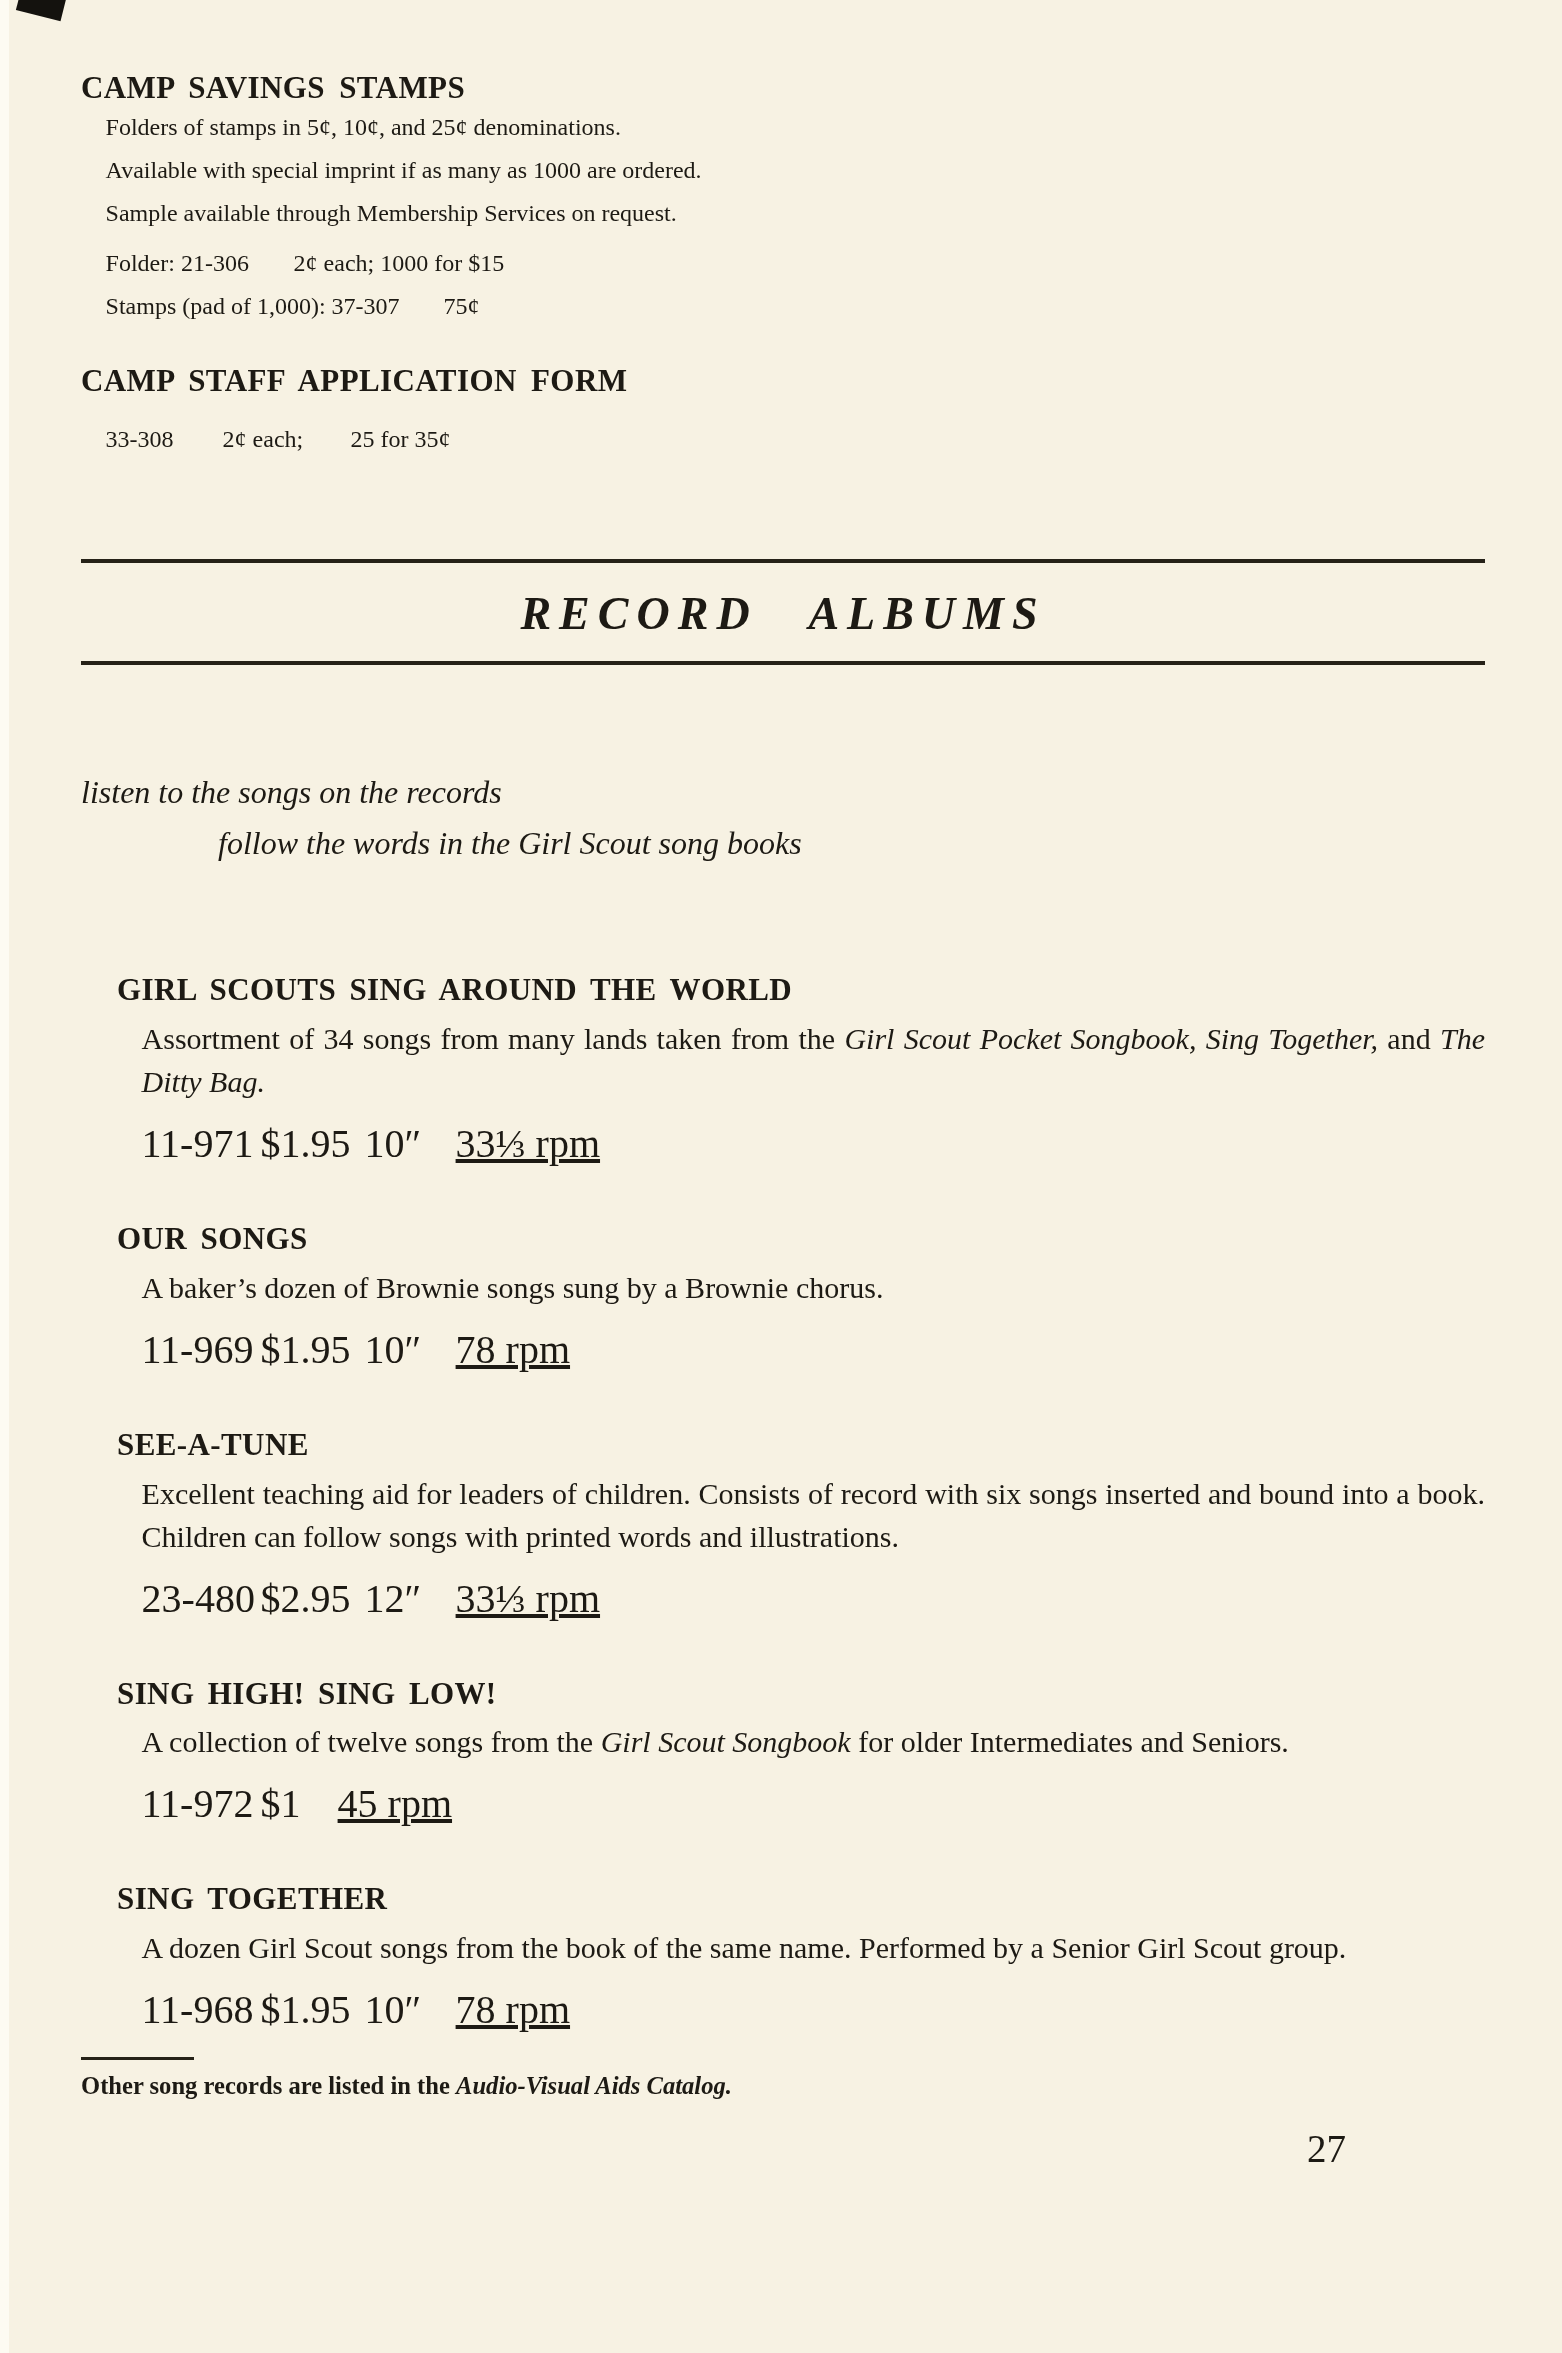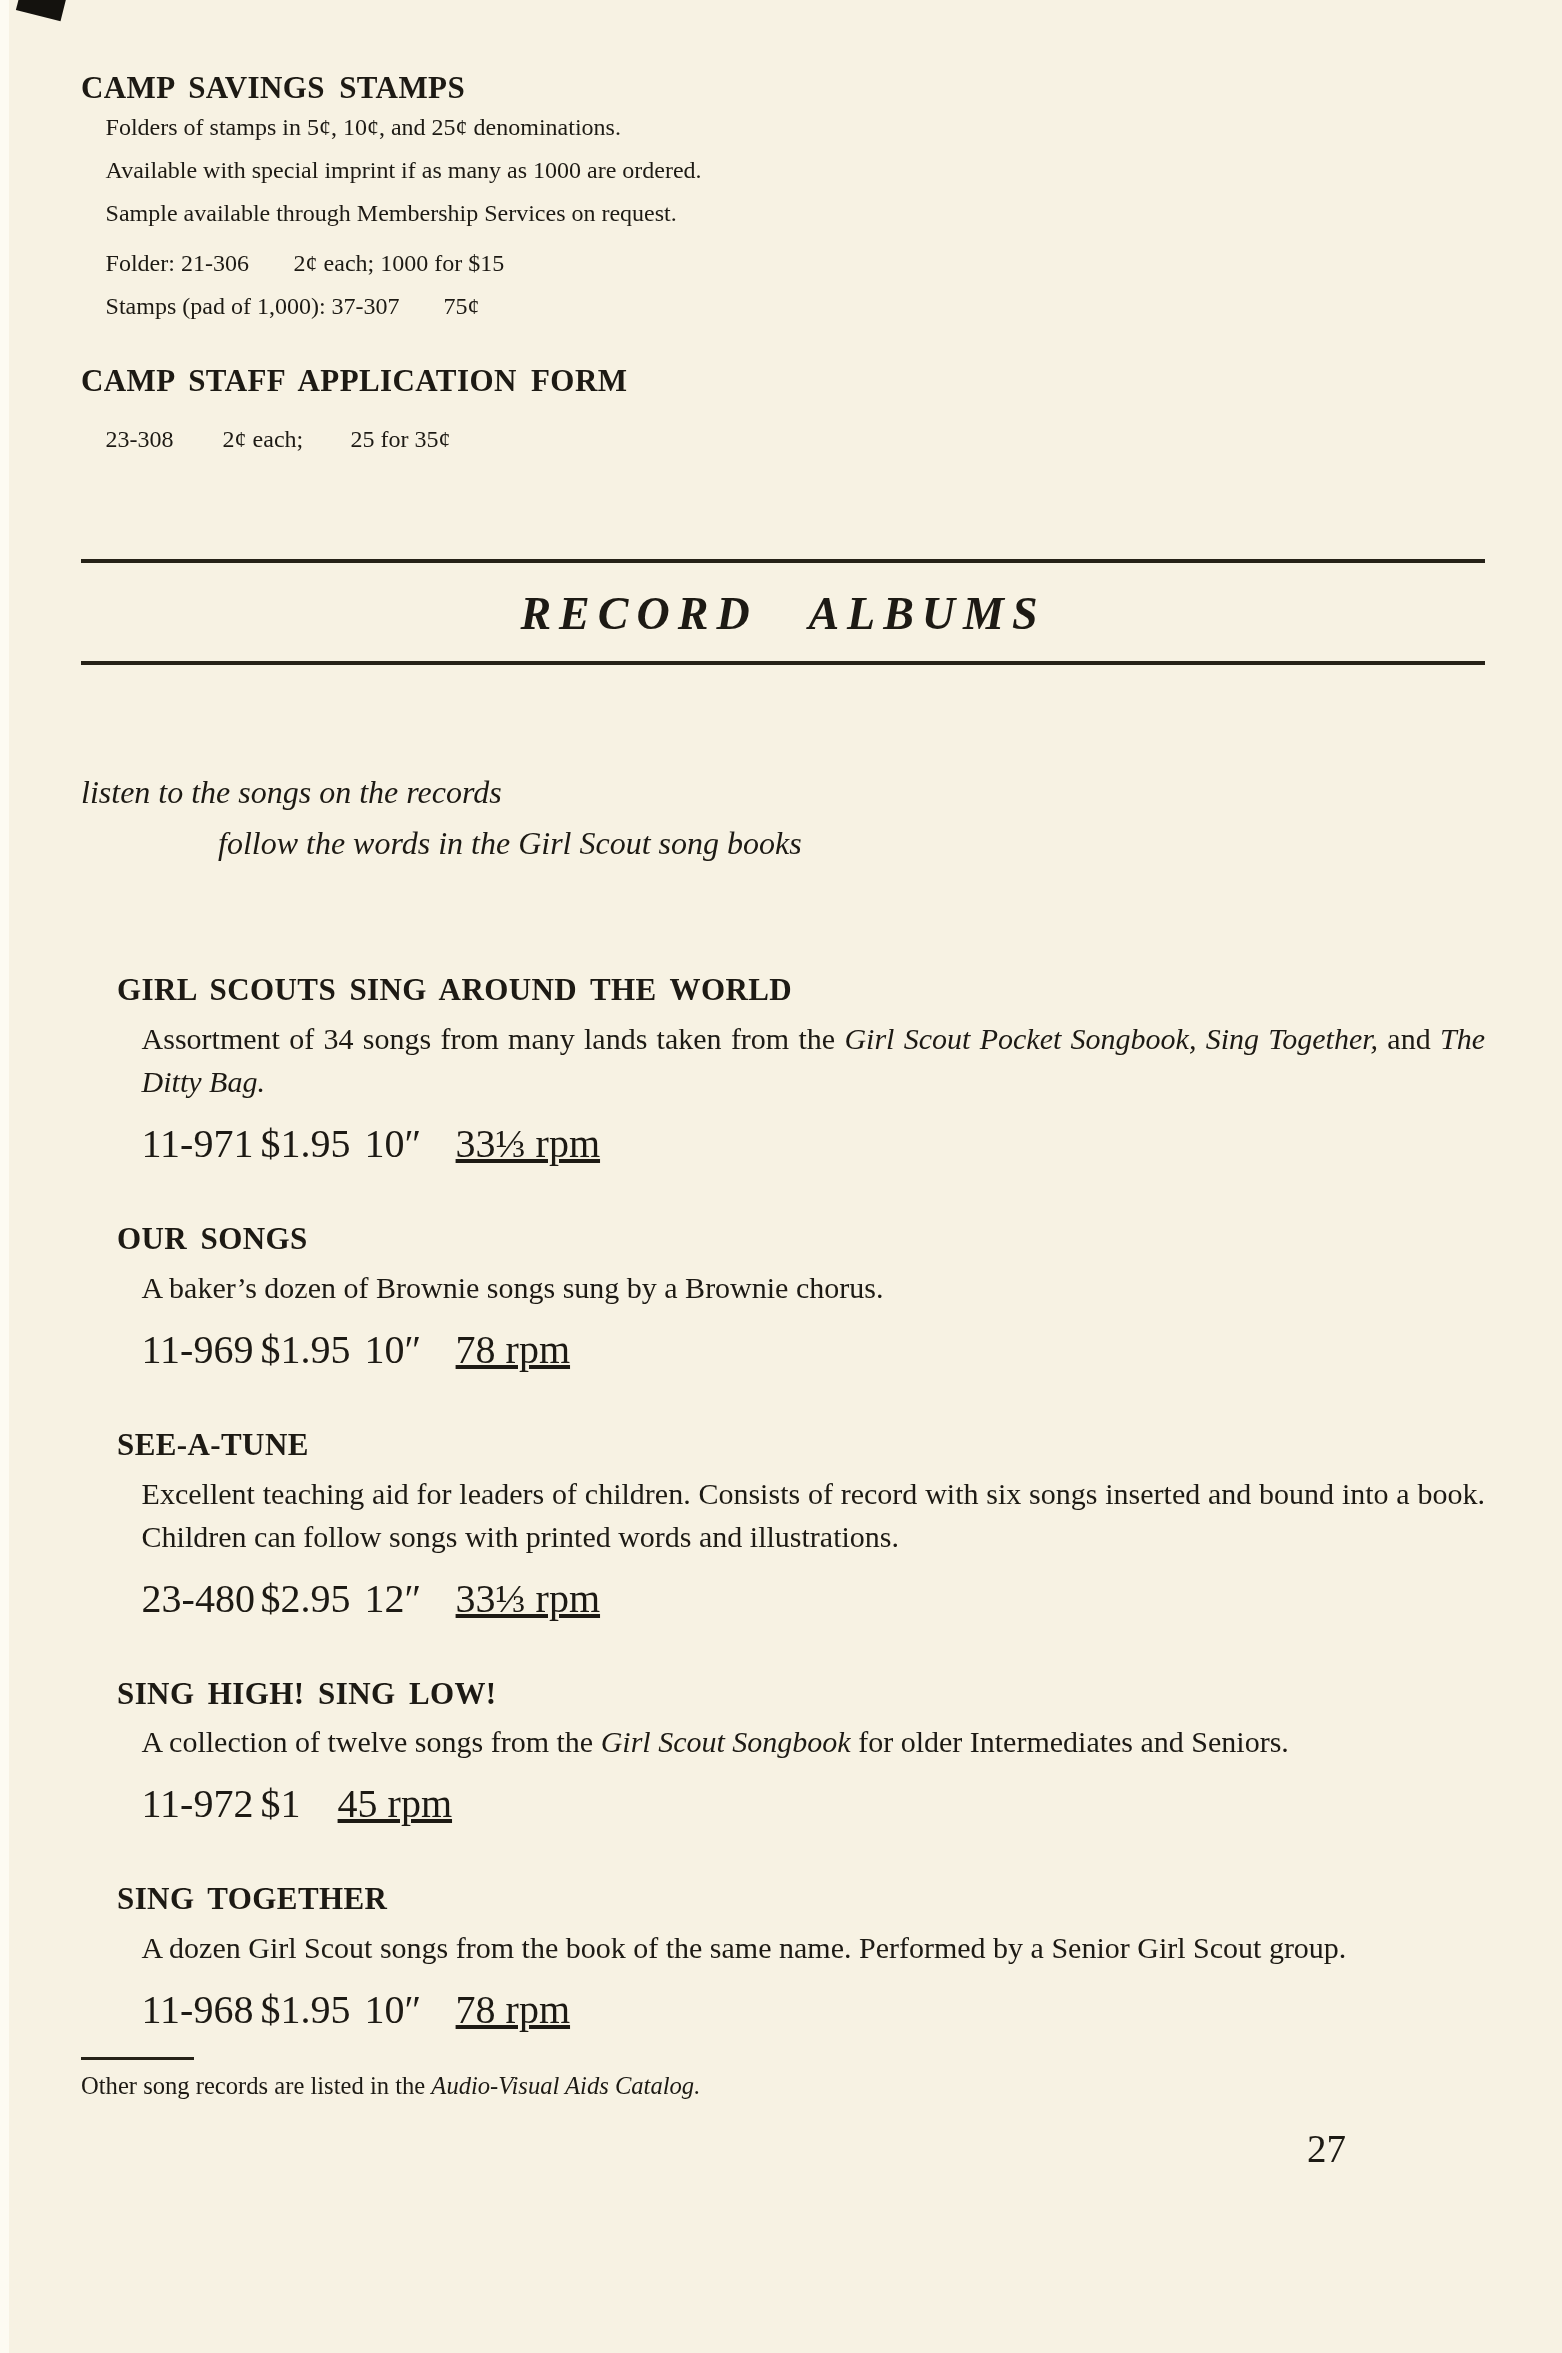--- a/index.html
+++ b/index.html
@@ -44,21 +44,21 @@
   .rec-desc { margin-left:24.6px; margin-top:8.8px; font-size:30px; line-height:43px; text-align:justify; }
   .rec-spec { margin-left:24.6px; margin-top:21px; font-size:40px; line-height:39px;text-decoration:underline; }
   .code  { display:inline-block; width:119px; }
   .price { display:inline-block; width:104px; }
   .price-narrow { display:inline-block; width:77px; }
   .size  { display:inline-block; width:91px; }
   .it { font-style:italic; }
 
   .footer { margin-top:28px; }
   .short-rule { width:113px; height:2.6px; background:#262218; margin-bottom:8.8px; }
-  .footer-text { font-size:24.6px; font-weight:400; line-height:33px; }
+  .footer-text { font-size:24.6px; font-weight:700; line-height:33px; }
 
   .page-number { text-align:right; padding-right:139px; font-size:39px; margin-top:24.6px; }
 </style>
 </head>
 <body>
 
 <div class="scan-strip"></div>
 <div class="scan-mark"></div>
 
 <div class="page">
@@ -73,21 +73,21 @@
         <p class="line">
           <span class="folder-label">Folder: 21-306</span><span>2¢ each; 1000 for $15</span>
         </p>
         <p class="line">
           <span class="stamps-label">Stamps (pad of 1,000): 37-307</span><span>75¢</span>
         </p>
       </div>
     </div>
     <h2 class="sec-title staff-title">CAMP STAFF APPLICATION FORM</h2>
     <p class="line indent staff-spec">
-      <span class="staff-code">23-308</span><span class="staff-each">2¢ each;</span><span>25 for 35¢</span>
+      <span class="staff-code">33-308</span><span class="staff-each">2¢ each;</span><span>25 for 35¢</span>
     </p>
   </section>
 
   <div class="rule rule-top"></div>
   <h1 class="albums-heading">RECORD ALBUMS</h1>
   <div class="rule"></div>
 
   <p class="tagline tagline-1">listen to the songs on the records</p>
   <p class="tagline tagline-2">follow the words in the Girl Scout song books</p>
 

